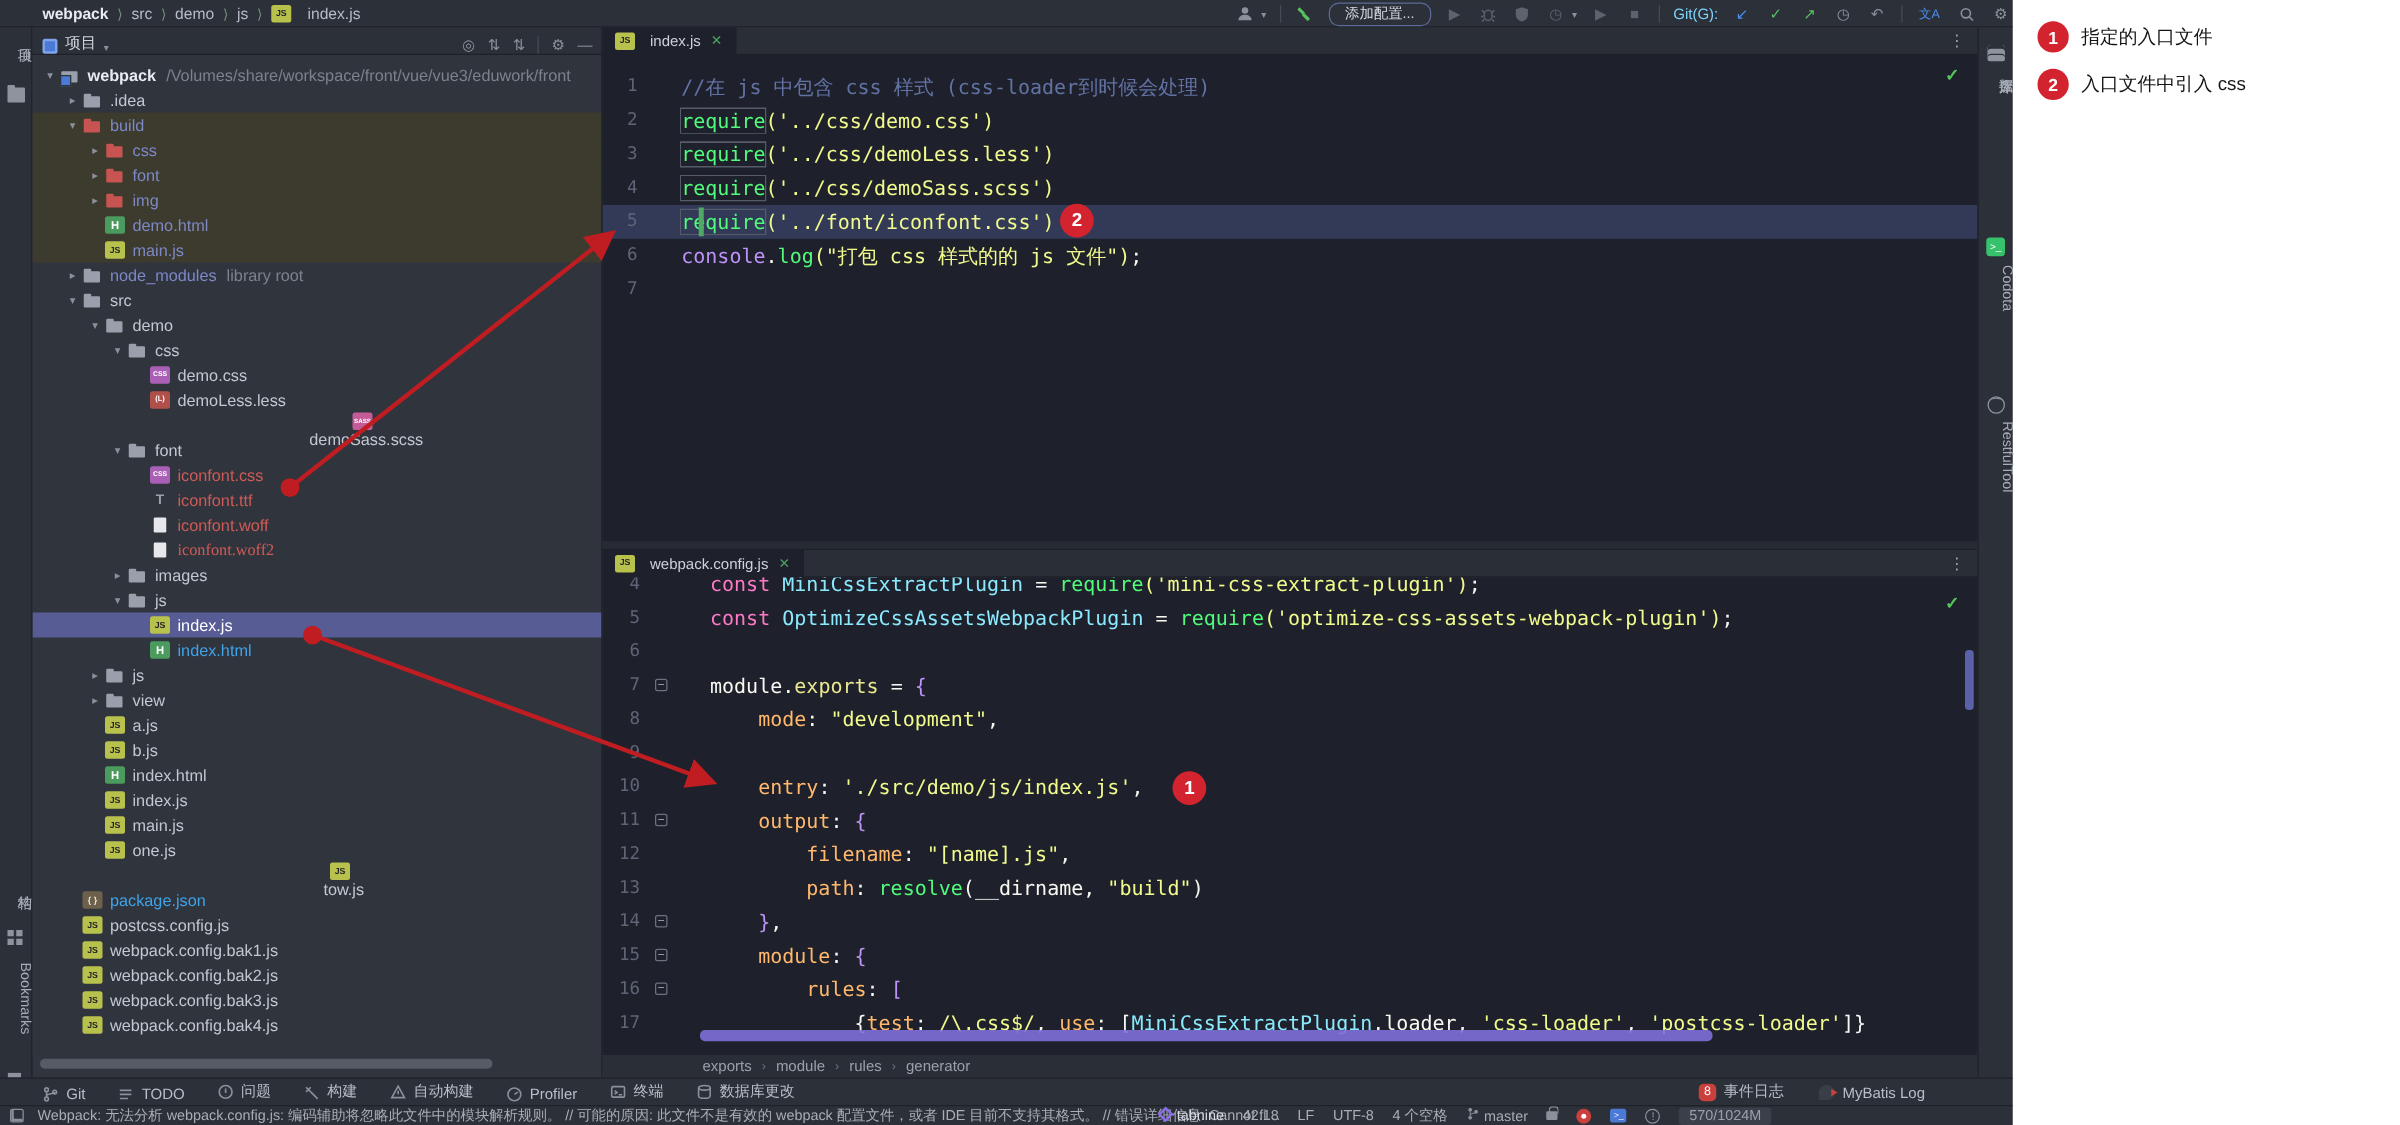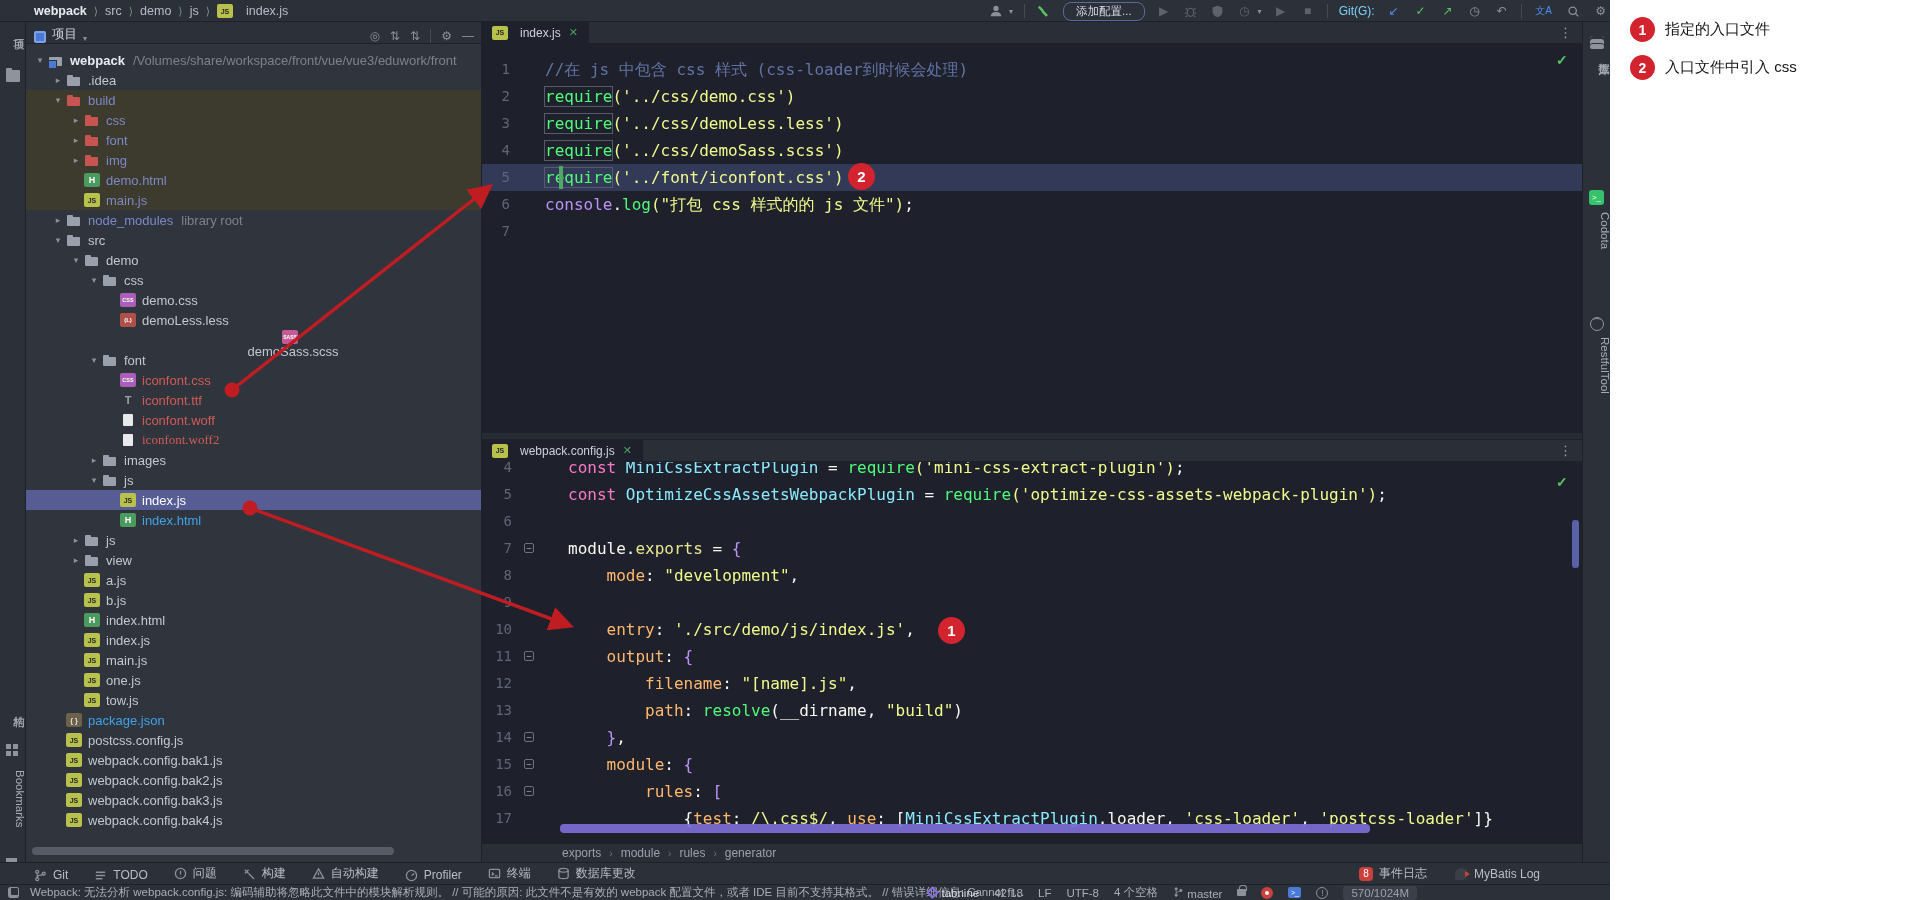--- a/index.html
+++ b/index.html
@@ -389,21 +389,21 @@
         <div class="trow" style="padding-left: 42px;">
           <span class="tch"></span>
           <span class="ticon ticon-js"></span>
           <span class="tlabel ">main.js</span>
         </div>
         <div class="trow" style="padding-left: 42px;">
           <span class="tch"></span>
           <span class="ticon ticon-js"></span>
           <span class="tlabel ">one.js</span>
         </div>
-        <div class="trow" style="padding-left: 42px;">
+        <div class="trow" style="padding-left: 42px; flex-direction: column;">
           <span class="tch"></span>
           <span class="ticon ticon-js"></span>
           <span class="tlabel ">tow.js</span>
         </div>
         <div class="trow" style="padding-left: 24px;">
           <span class="tch"></span>
           <span class="ticon ticon-json"></span>
           <span class="tlabel t-cyan">package.json</span>
         </div>
         <div class="trow" style="padding-left: 24px;">

